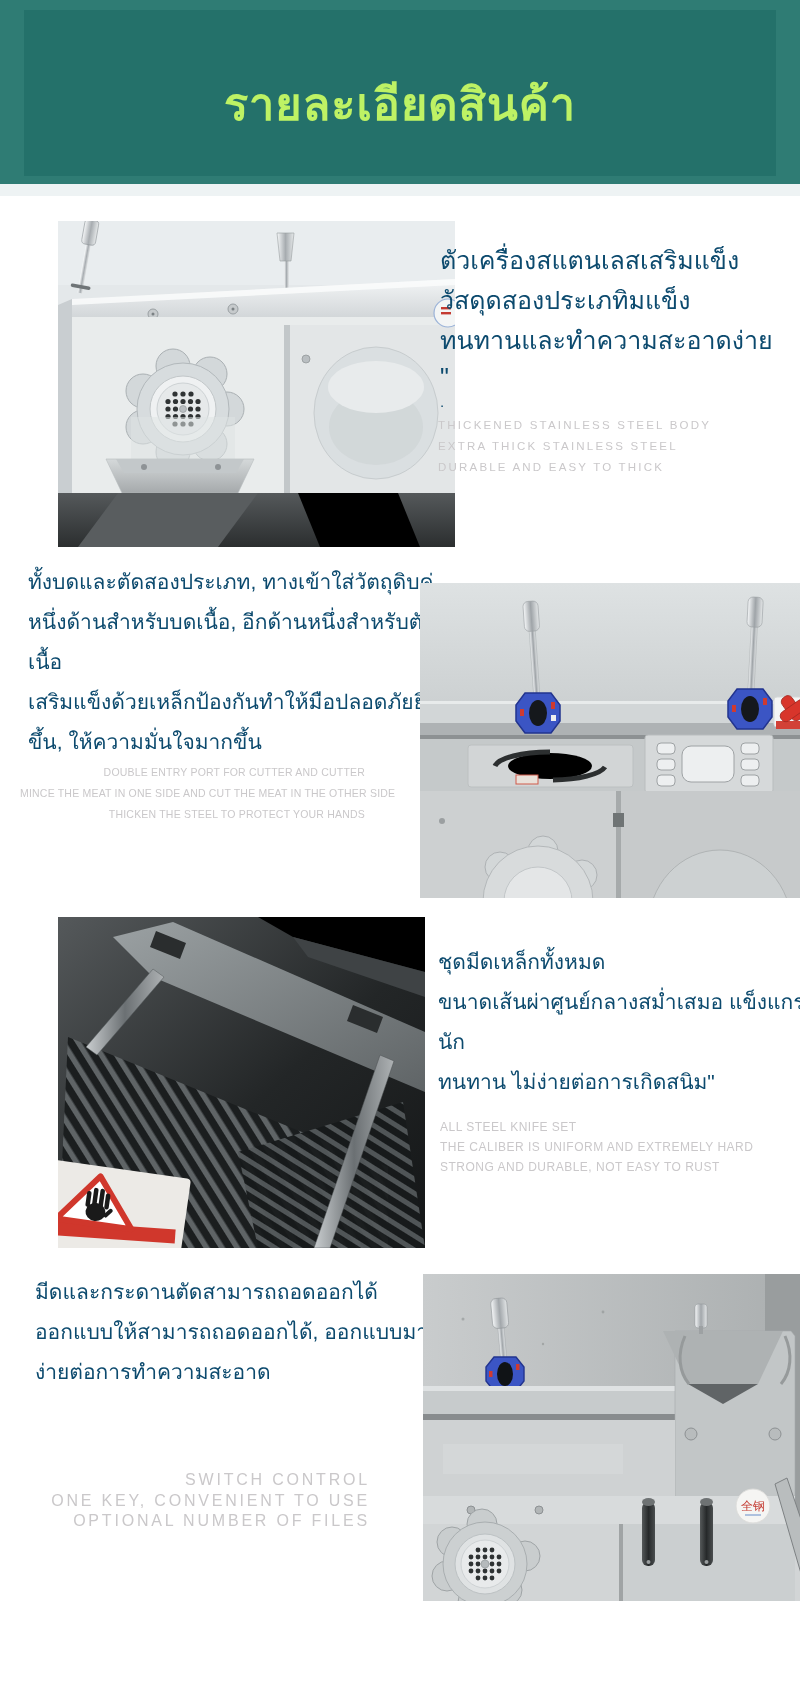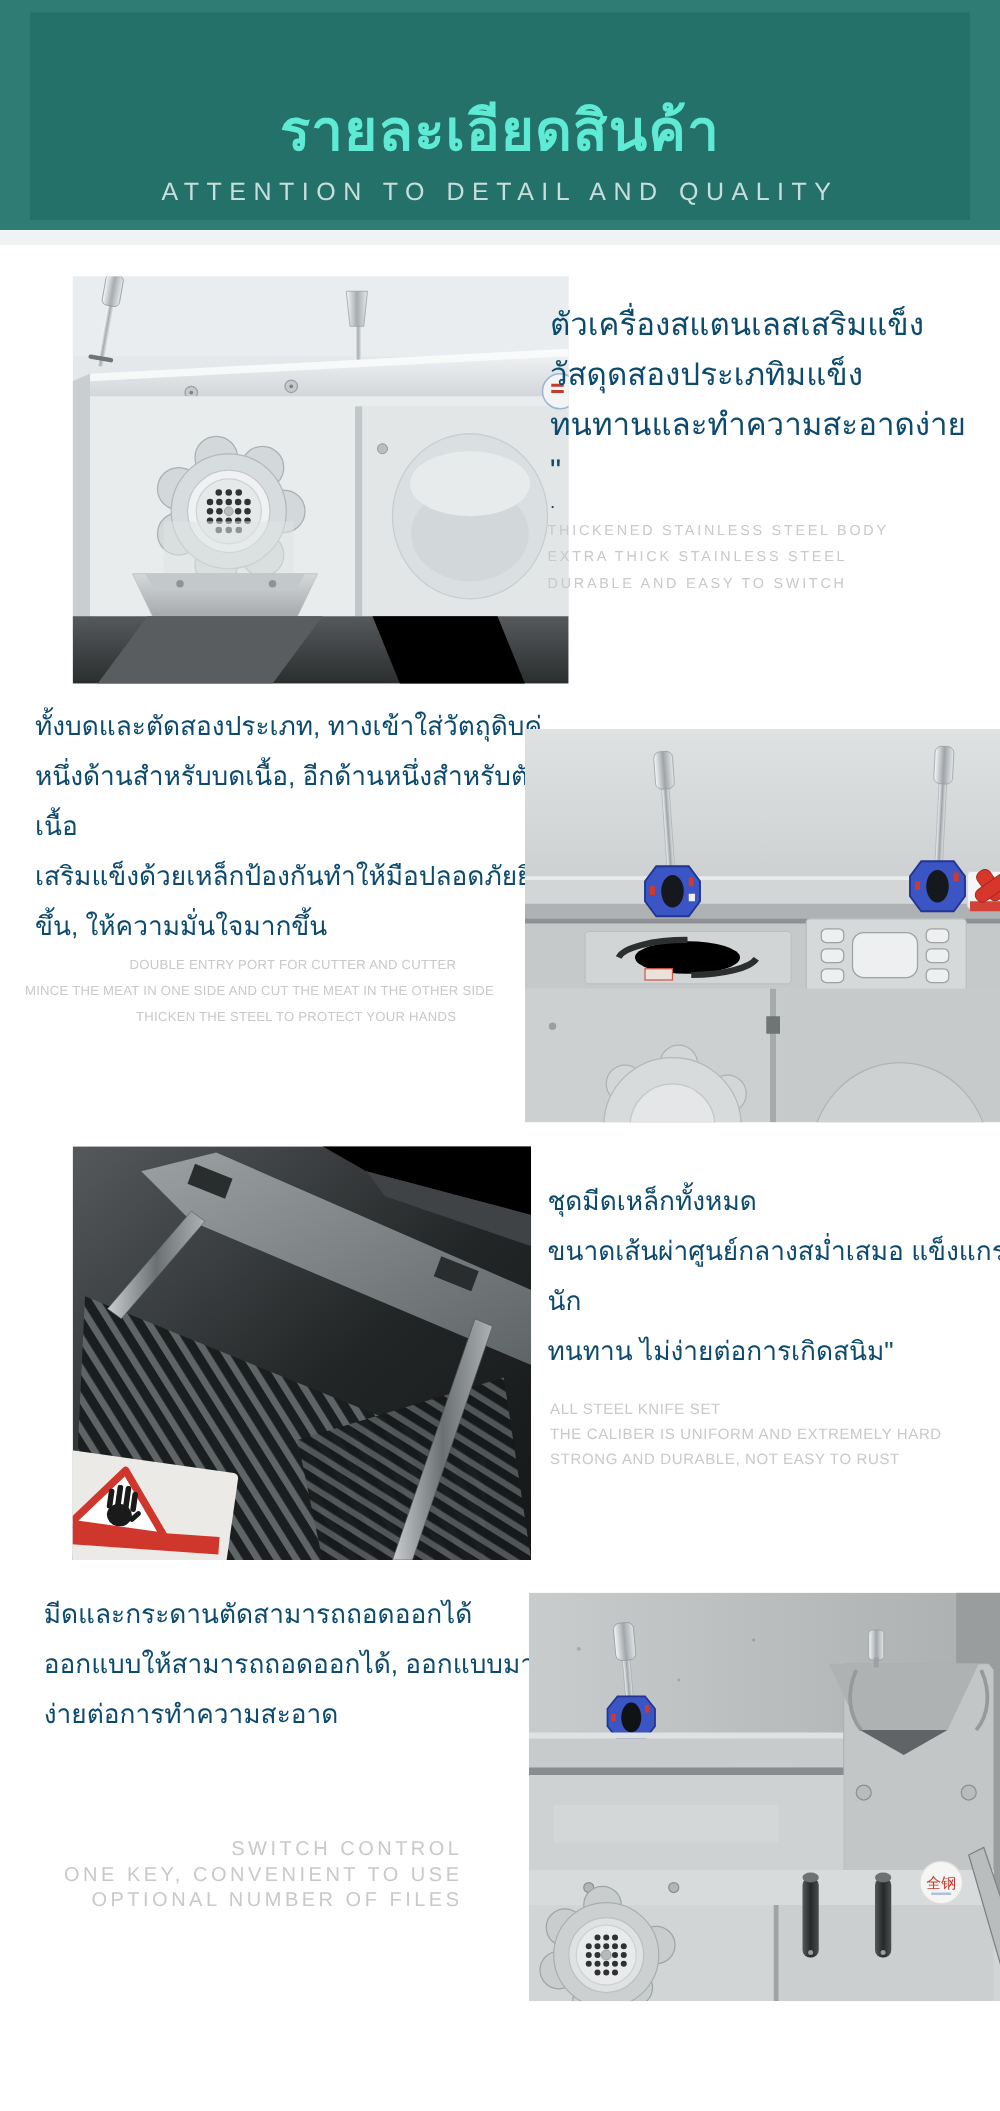--- a/index.html
+++ b/index.html
@@ -3,21 +3,21 @@
 <meta charset="utf-8">
 <style>
   html,body{margin:0;padding:0;background:#fff;}
   .page{position:relative;width:800px;height:1689px;background:#ffffff;overflow:hidden;
         font-family:"Liberation Sans","DejaVu Sans",sans-serif;}
 
   
   .hero{position:absolute;left:0;top:0;width:800px;height:184px;background:#2f7c74;}
   .hero-inner{position:absolute;left:24px;right:24px;top:10px;bottom:8px;background:#24716a;}
   .hero-title{position:absolute;left:0;top:62px;width:100%;text-align:center;margin:0;
-              color:#5eead4;font-size:45px;line-height:66px;font-weight:600;letter-spacing:1px;}
+              color:#bef264;font-size:45px;line-height:66px;font-weight:600;letter-spacing:1px;}
   .hero-sub{position:absolute;left:0;top:130px;width:100%;text-align:center;
             color:#c9dedb;font-size:20px;line-height:28px;letter-spacing:6px;font-weight:400;}
   .hero-strip{position:absolute;left:0;top:184px;width:800px;height:12px;background:#eef3f4;}
 
   
   .photo{position:absolute;overflow:hidden;}
   .photo svg{display:block;width:100%;height:100%;}
   .photo1{left:18px;top:205px;width:397px;height:326px;}
   .photo2{left:380px;top:567px;width:398px;height:315px;}
   .photo3{left:18px;top:901px;width:367px;height:331px;}
@@ -43,21 +43,20 @@
   .th4{left:35px;top:1272px;}
 </style>
 </head>
 <body>
 
 <div class="page">
 
   <header class="hero">
     <div class="hero-inner">
       <h1 class="hero-title">รายละเอียดสินค้า</h1>
-      <div class="hero-sub">ATTENTION TO DETAIL AND QUALITY</div>
     </div>
   </header>
   <div class="hero-strip"></div>
 
   <figure class="photo photo1">
     <svg viewBox="0 0 397 326" xmlns="http://www.w3.org/2000/svg">
       <defs>
         <linearGradient id="p1bar" x1="0" y1="0" x2="0" y2="1">
           <stop offset="0" stop-color="#f3f5f6"></stop>
             <stop offset="1" stop-color="#c5cacd"></stop>
@@ -171,21 +170,21 @@
   <div class="thai th1 t-lg">
     <div>ตัวเครื่องสแตนเลสเสริมแข็ง</div>
     <div>วัสดุดสองประเภทิมแข็ง</div>
     <div>ทนทานและทำความสะอาดง่าย</div>
     <div class="quote-line">"</div>
     <div class="dot-line">.</div>
   </div>
   <div class="eng e1">
     <div>THICKENED STAINLESS STEEL BODY</div>
     <div>EXTRA THICK STAINLESS STEEL</div>
-    <div>DURABLE AND EASY TO SWITCH</div>
+    <div>DURABLE AND EASY TO THICK</div>
   </div>
 
   <div class="thai th2 t-md">
     <div>ทั้งบดและตัดสองประเภท, ทางเข้าใส่วัตถุดิบคู่</div>
     <div>หนึ่งด้านสำหรับบดเนื้อ, อีกด้านหนึ่งสำหรับตัด</div>
     <div>เนื้อ</div>
     <div>เสริมแข็งด้วยเหล็กป้องกันทำให้มือปลอดภัยยิ่ง</div>
     <div>ขึ้น, ให้ความมั่นใจมากขึ้น</div>
   </div>
   <div class="eng e2 right">

